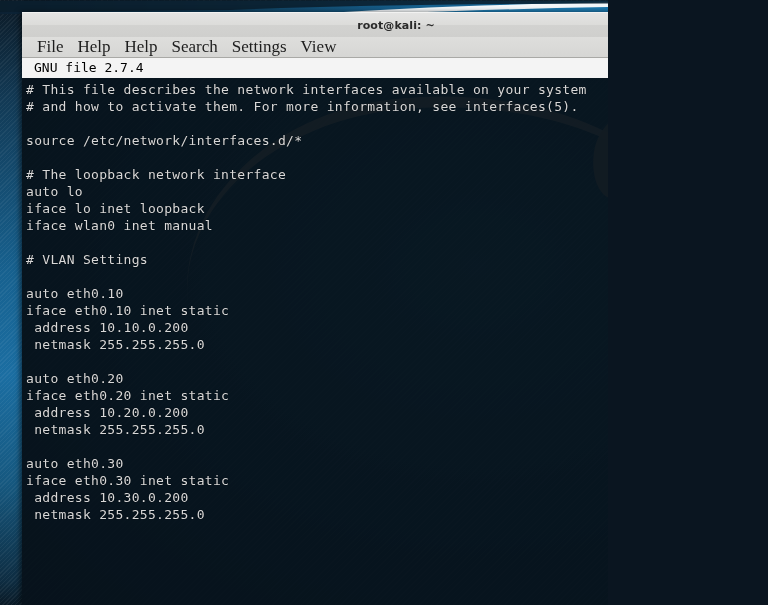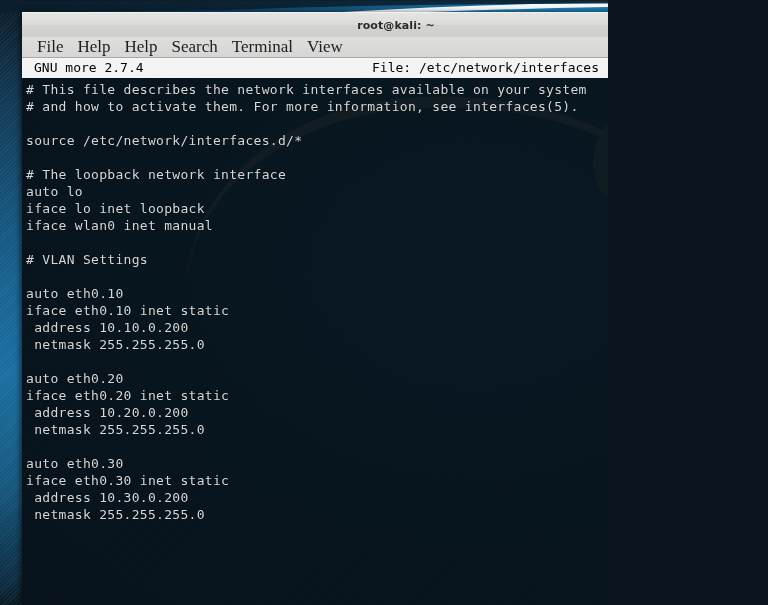--- a/index.html
+++ b/index.html
@@ -222,27 +222,26 @@
 
     <div class="titlebar">
       <span class="title">root@kali: ~</span>
     </div>
 
     <div class="menubar">
       <span class="menu-item">File</span>
       <span class="menu-item">Help</span>
       <span class="menu-item">Help</span>
       <span class="menu-item">Search</span>
-      <span class="menu-item">Terminal</span>
+      <span class="menu-item">Settings</span>
       <span class="menu-item">View</span>
     </div>
 
     <div class="nano-header">
-      <span class="nh-version">GNU more 2.7.4</span>
-      <span class="nh-file">File: /etc/network/interfaces</span>
+      <span class="nh-version">GNU file 2.7.4</span>
     </div>
 
     <div class="term-body" id="term-body">
 
     <div class="term-line"># This file describes the network interfaces available on your system</div>
         <div class="term-line"># and how to activate them. For more information, see interfaces(5).</div>
         <div class="term-line">&nbsp;</div>
         <div class="term-line">source /etc/network/interfaces.d/*</div>
         <div class="term-line">&nbsp;</div>
         <div class="term-line"># The loopback network interface</div>

